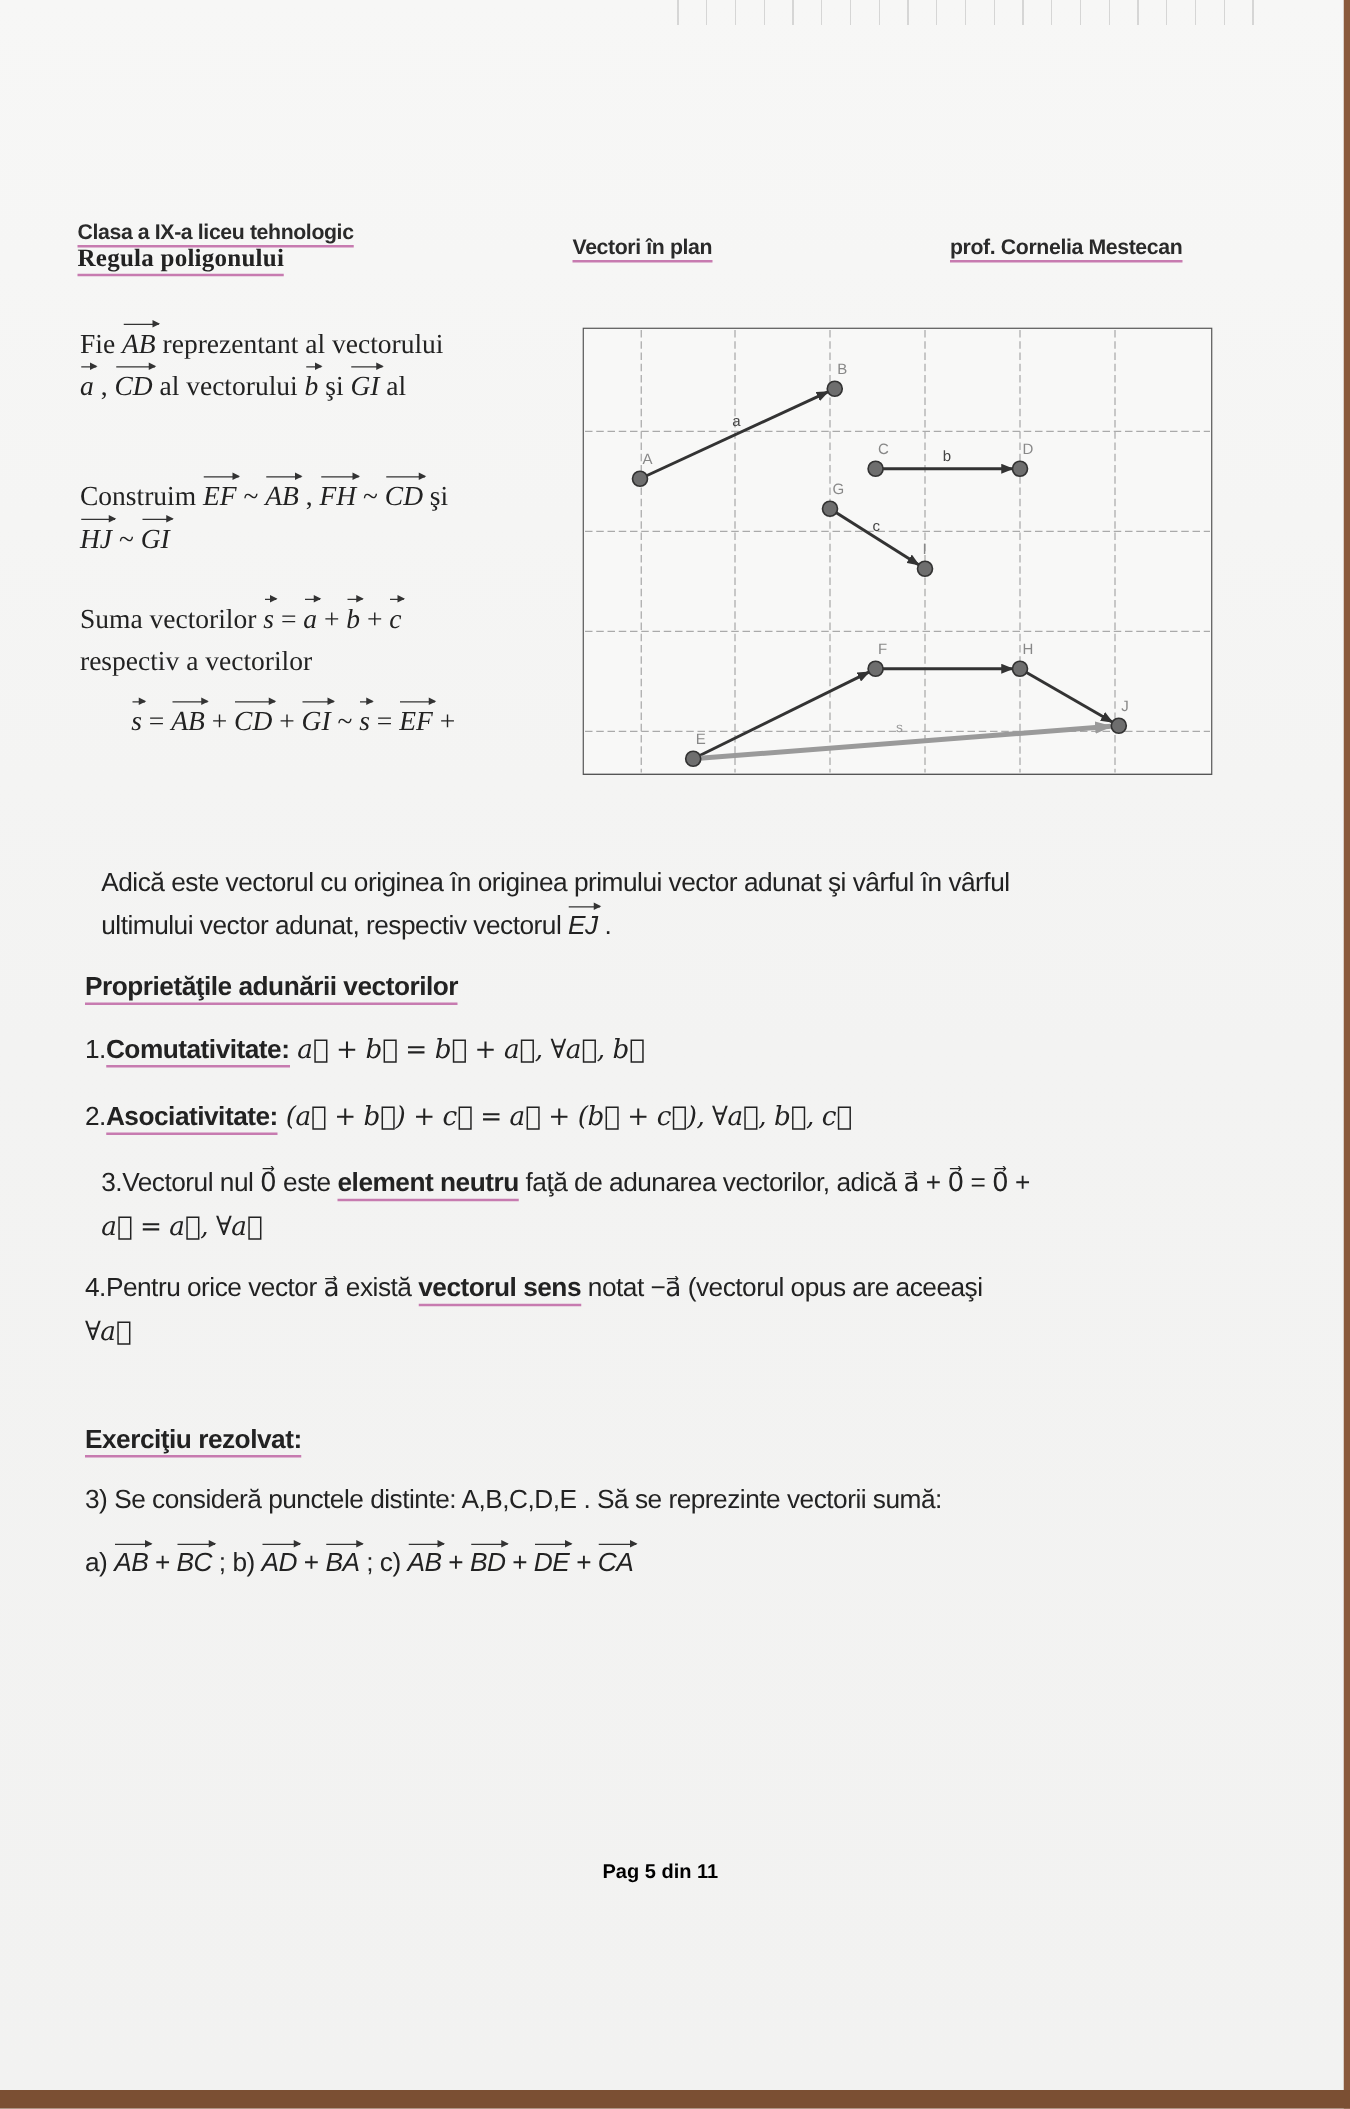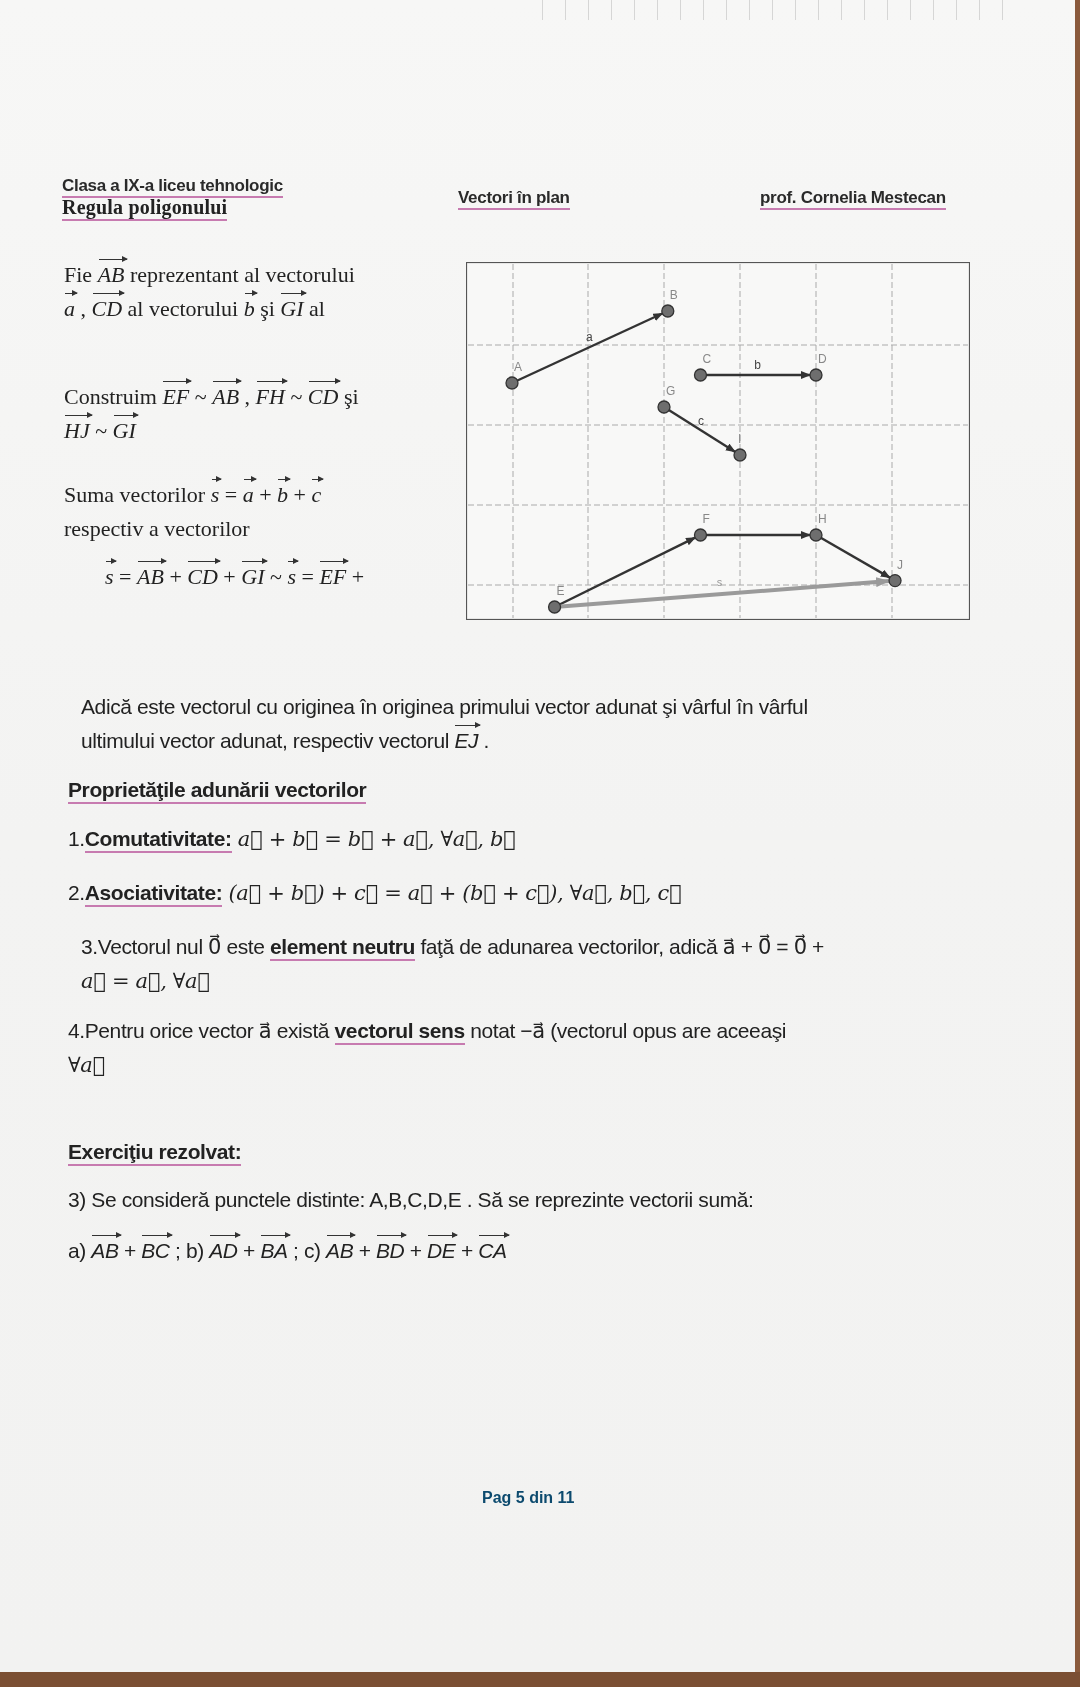--- a/index.html
+++ b/index.html
@@ -33,21 +33,21 @@
   .vec { position:relative; display:inline-block; font-style:italic; }
   .vec::before {
     content:""; position:absolute; left:1px; right:-2px; top:1px; height:1px;
     border-top:1.5px solid #333;
   }
   .vec::after {
     content:""; position:absolute; right:-3px; top:-2px;
     border-left:6px solid #333; border-top:3px solid transparent; border-bottom:3px solid transparent;
   }
   .bold { font-weight:bold; }
-  .footer { font-family:"Liberation Sans","DejaVu Sans",sans-serif; font-weight:bold; font-size:16px; color:#0c4a6e; }
+  .footer { font-family:"Liberation Sans","DejaVu Sans",sans-serif; font-weight:bold; font-size:16px; color:#000000; }
   svg text { font-family:"Liberation Sans","DejaVu Sans",sans-serif; }
 </style>
 </head>
 <body>
 
 <div class="paper"></div>
 <div class="top-ruler"></div>
 <div class="edge-right"></div>
 <div class="edge-bottom"></div>
 

